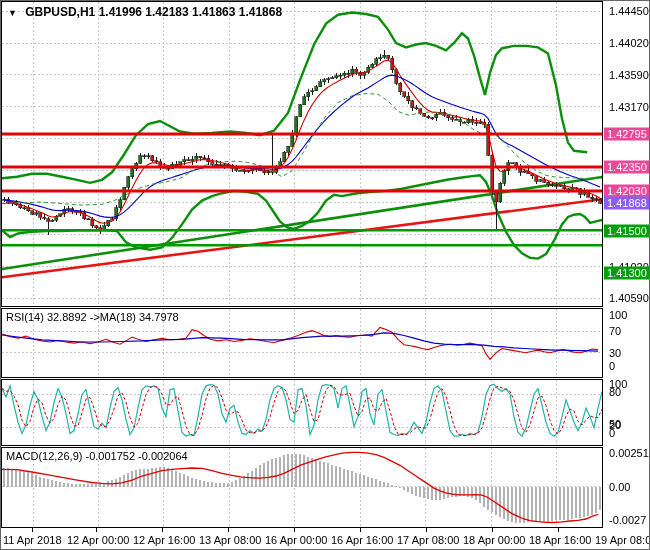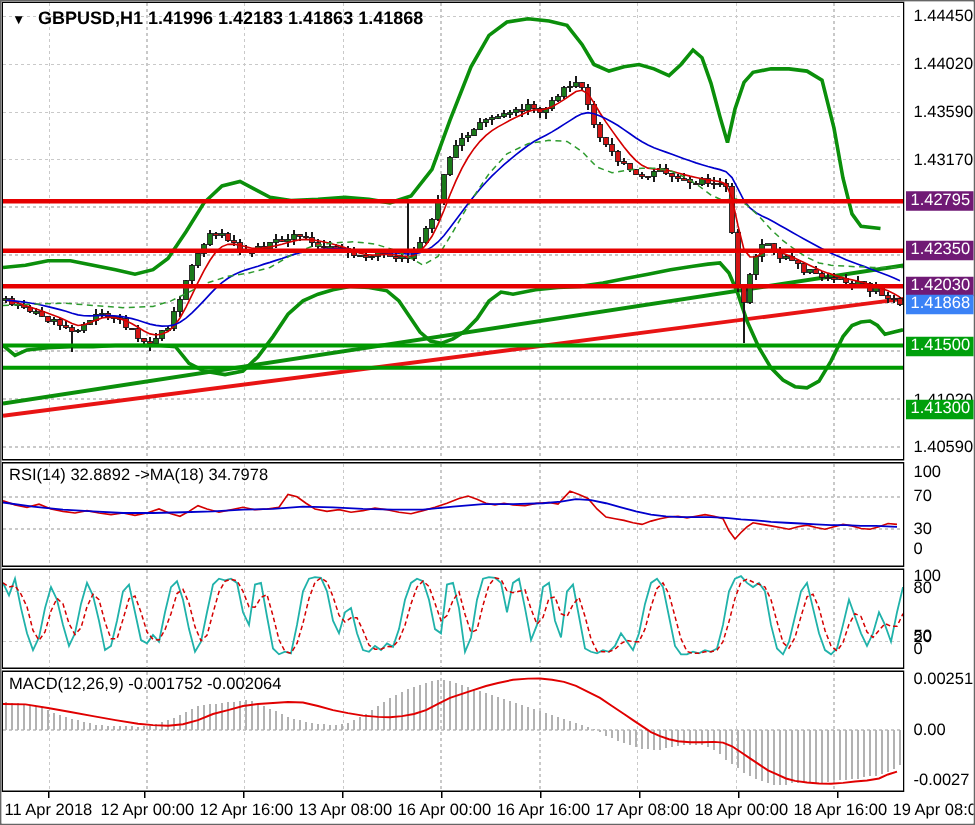--- a/index.html
+++ b/index.html
@@ -16,23 +16,23 @@
   .chart-title{position:absolute;left:6px;top:3px;font-size:12px;font-weight:bold;
                color:#000;white-space:nowrap;z-index:5;}
   .chart-title .dd{display:inline-block;font-size:9px;margin-right:5px;cursor:pointer;}
   .ind-label{position:absolute;left:4px;top:2px;font-size:11px;color:#000;
              white-space:nowrap;z-index:5;}
   #axis-layer{position:absolute;left:602px;top:0;width:48px;height:527px;background:#fff;}
   .ax-tick{position:absolute;left:6px;transform:translateY(-50%);font-size:11px;color:#000;
            white-space:nowrap;}
   .ax-badge{position:absolute;left:1px;transform:translateY(-50%);font-size:11px;
             color:#fff;padding:0px 3px 1px 3px;white-space:nowrap;line-height:12px;}
-  .b-red{background:#701a75;}
+  .b-red{background:#ec4899;}
   .b-green{background:#00a00c;}
-  .b-black{background:#3b82f6;}
+  .b-black{background:#8b5cf6;}
   #time-axis{position:absolute;left:0;top:527px;width:650px;height:23px;background:#fff;}
   .t-label{position:absolute;top:6px;font-size:11px;color:#000;white-space:nowrap;}
   .t-tick{position:absolute;top:0;width:1px;height:4px;background:#000;}
 </style>
 </head>
 <body>
 
 <div id="app">
 
   <div class="panel" id="p-main">

